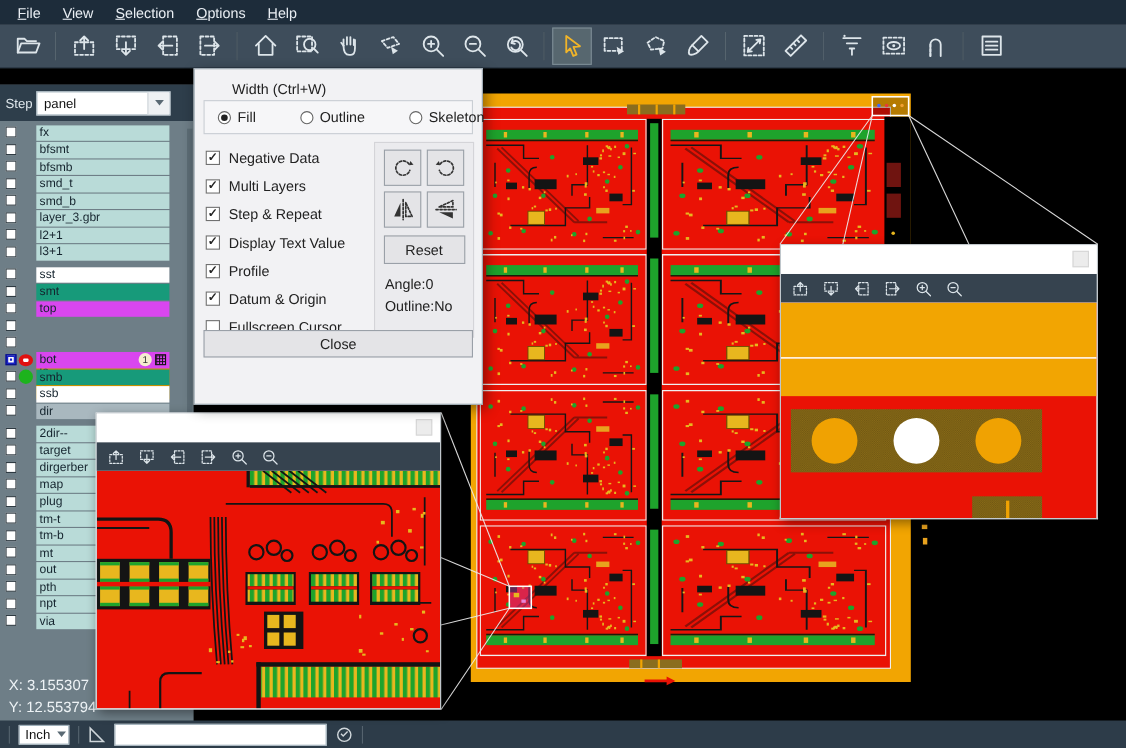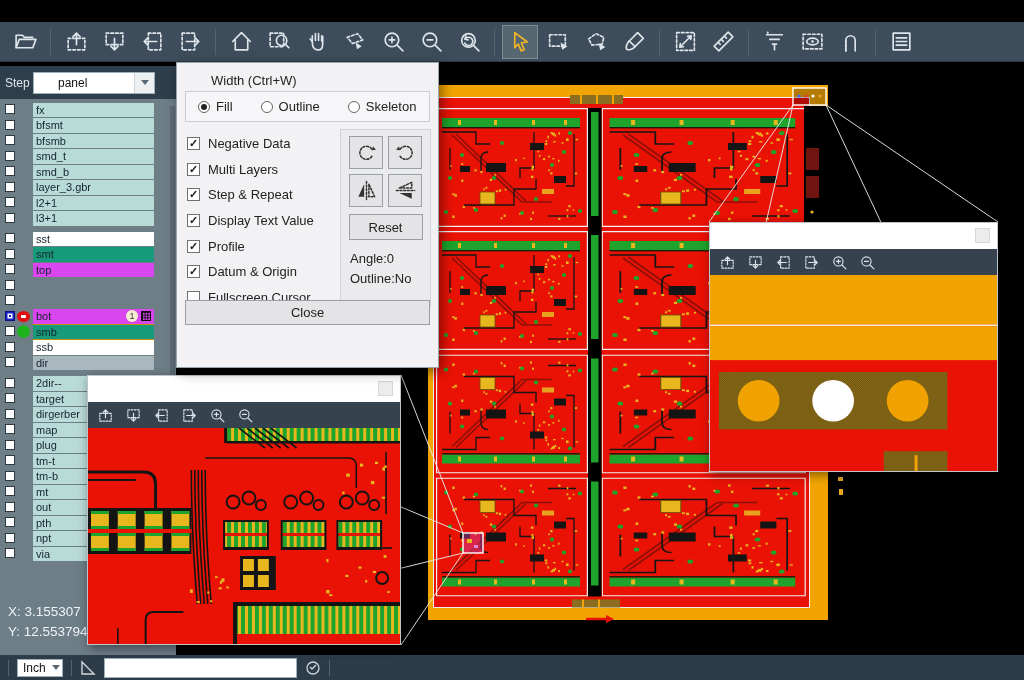--- a/index.html
+++ b/index.html
@@ -12,25 +12,25 @@
   .menu-item::first-letter{text-decoration:underline;}
 
   
   .toolbar{position:absolute;left:0;top:22px;width:100%;height:40px;background:#3e4d5b;display:flex;align-items:center;padding-left:6px;z-index:4;border-bottom:1px solid #2c3945;}
   .tbtn{width:36px;height:34px;display:flex;align-items:center;justify-content:center;color:#dde5ea;margin:0 1px;border:1px solid transparent;}
   .tbtn svg{width:25px;height:25px;}
   .tbtn.active{background:#57676f;border:1px solid #7d8d96;color:#f0b429;}
   .tsep{width:1px;height:26px;background:#2c3945;border-right:1px solid #56646e;margin:0 6px;}
 
   
-  .sidebar{position:absolute;left:0;top:66px;width:176px;height:593px;background:#6e7e87;z-index:3;}
+  .sidebar{position:absolute;left:0;top:77px;width:176px;height:593px;background:#6e7e87;z-index:3;}
   .sidebar::after{content:"";position:absolute;right:1px;top:40px;width:5px;height:500px;background:#5d6d76;}
   .sheader{height:33px;background:#2e3e4b;display:flex;align-items:center;padding-left:5px;}
   .sheader .slabel{color:#dfe7ec;font-size:12px;width:28px;}
-  .step-combo{width:122px;height:22px;background:#fff;display:flex;align-items:center;padding-left:24px;font-size:12px;color:#111;position:relative;border:1px solid #9fb0ba;}
+  .step-combo{width:122px;height:22px;background:#fff;display:flex;align-items:center;padding-left:6px;font-size:12px;color:#111;position:relative;border:1px solid #9fb0ba;}
   .step-combo .chev{position:absolute;right:0;top:0;width:20px;height:100%;background:#eef1f3;border-left:1px solid #cdd4d9;display:flex;align-items:center;justify-content:center;}
   .step-combo .chev i{width:0;height:0;border-left:4px solid transparent;border-right:4px solid transparent;border-top:5px solid #5a6a74;}
   .rows{margin-top:3px;}
   .srow{height:15.5px;position:relative;}
   .srow .cb{position:absolute;left:5px;top:2px;width:10px;height:10px;background:#fff;border:1.5px solid #2e3a42;}
   .srow .cb.sel{background:#1822c8;border-color:#0a1280;box-shadow:inset 0 0 0 1.5px #1822c8, inset 0 0 0 3px #fff;}
   .srow .ind{position:absolute;left:17px;top:2px;width:13px;height:11px;border-radius:50%;}
   .srow .ind.red{background:#e01010;}
   .srow .ind.red::after{content:"";position:absolute;left:4px;top:4px;width:5px;height:3px;background:#fff;border-radius:1px;}
   .srow .ind.green{background:#1db31d;width:13px;height:13px;top:1px;}
@@ -62,21 +62,21 @@
   .mag-content svg{display:block;width:100%;height:100%;}
   #magwin-left{left:87px;top:375px;width:314px;height:270px;}
   #magwin-right{left:709px;top:222px;width:289px;height:250px;}
 
   
   .dialog{position:absolute;left:176px;top:62px;width:263px;height:306px;background:#f2f2f4;border:1px solid #98a5ae;box-shadow:3px 4px 12px rgba(0,0,0,.45);z-index:6;}
   .dlg-title{height:28px;background:#fff;border-bottom:1px solid #e2e2e2;display:flex;align-items:center;padding-left:10px;font-size:13px;color:#222;position:relative;}
   .dlg-close{position:absolute;right:6px;top:6px;width:17px;height:16px;background:#d9534f;color:#fff;font-size:10px;display:flex;align-items:center;justify-content:center;}
   .dlg-body{position:relative;height:277px;font-size:13px;color:#222;}
   .w-label{position:absolute;left:10px;top:10px;margin-left:24px;}
-  .groupbox{position:absolute;left:8px;top:28px;right:8px;height:31px;border:1px solid #c9ced3;background:#f6f6f8;display:flex;align-items:center;gap:28px;padding-left:12px;}
+  .groupbox{position:absolute;left:8px;top:28px;right:8px;height:31px;border:1px solid #c9ced3;background:#f6f6f8;display:flex;align-items:center;gap:40px;padding-left:12px;}
   .radio-item{display:flex;align-items:center;gap:6px;}
   .radio{width:12px;height:12px;border-radius:50%;border:1px solid #666;background:#fff;display:flex;align-items:center;justify-content:center;}
   .radio i{width:6px;height:6px;border-radius:50%;background:#222;}
   .checks{position:absolute;left:10px;top:68px;width:152px;}
   .chk-row{height:25.6px;display:flex;align-items:center;gap:8px;}
   .dcb{width:13px;height:13px;background:#fff;border:1px solid #707070;display:flex;align-items:center;justify-content:center;font-size:11px;font-weight:bold;color:#222;line-height:1;}
   .dlg-right{position:absolute;left:163px;top:66px;width:91px;height:178px;background:#ebebee;border:1px solid #d4d4d8;padding-top:6px;}
   .tf-grid{display:grid;grid-template-columns:34px 34px;gap:5px;justify-content:center;}
   .tf-btn{width:34px;height:33px;background:#e4e4e7;border:1px solid #9aa0a8;display:flex;align-items:center;justify-content:center;color:#333;}
   .tf-btn svg{width:23px;height:23px;}
@@ -92,20 +92,27 @@
   .corner-ic,.refresh-ic{color:#cfd6da;display:flex;align-items:center;}
   .corner-ic svg,.refresh-ic svg{width:16px;height:16px;}
   .cmd-input{width:193px;height:20px;background:#fff;border:1px solid #9fb0ba;}
   .status-text{font-size:13px;color:#efa236;white-space:nowrap;}
 </style>
 </head>
 <body>
 
 <div class="app">
 
+  <div class="menubar" id="menubar">
+      <div class="menu-item">File</div>
+      <div class="menu-item">View</div>
+      <div class="menu-item">Selection</div>
+      <div class="menu-item">Options</div>
+      <div class="menu-item">Help</div>
+    </div>
 
   <div class="toolbar" id="toolbar">
       <div class="tbtn">
         <span style="display:flex">
           <svg viewBox="0 0 24 24" fill="none" stroke="currentColor" stroke-width="1.6" stroke-linecap="round" stroke-linejoin="round">
             <path d="M3,18 V6 h6 l2,2 h8"></path>
             <path d="M3,18 l3,-8 h16 l-3,8 z"></path>
           </svg>
         </span>
       </div>

